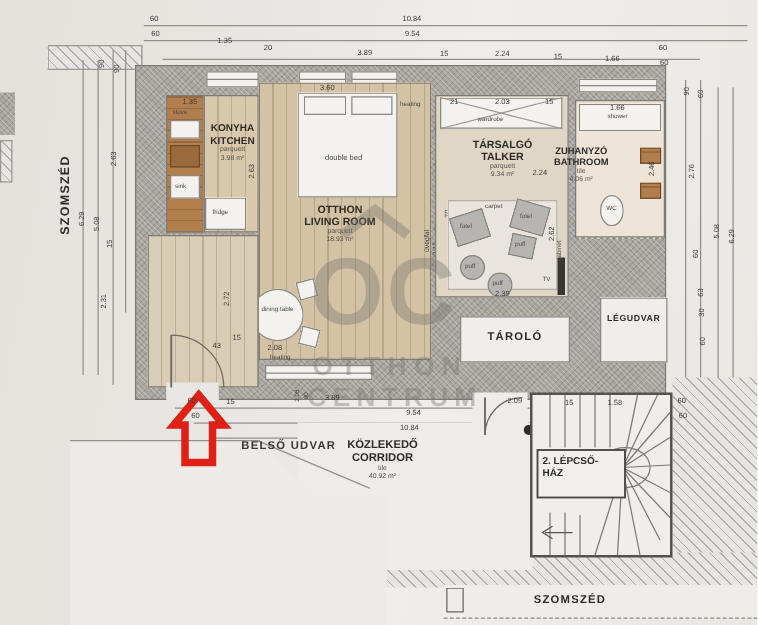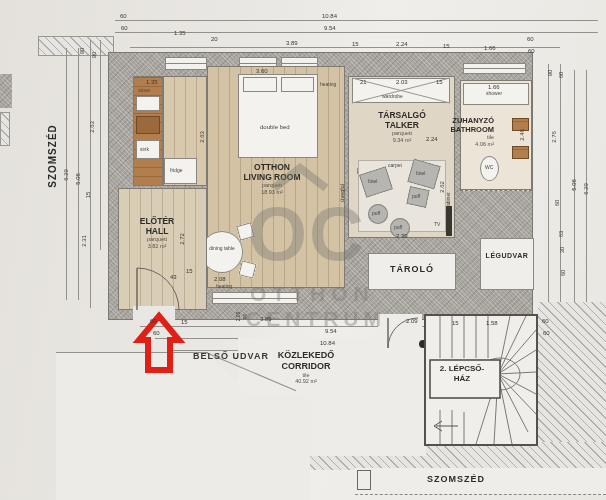--- a/index.html
+++ b/index.html
@@ -63,20 +63,26 @@
 
   <div class="abs wood floor" style="left:133px;top:76px;width:30px;height:110px;"></div>
   <div class="abs floor parq" style="left:163px;top:76px;width:44px;height:110px;background-color:#d8c9ac;"></div>
   <span class="tiny" style="left:138px;top:88px;font-size:5px;">stove</span>
   <div class="furn" style="left:136px;top:96px;width:24px;height:15px;"></div>
   <div class="abs" style="left:136px;top:116px;width:24px;height:18px;background:#9a6a3c;box-shadow:inset 0 0 0 1px #6e4a26;"></div>
   <div class="furn" style="left:136px;top:140px;width:24px;height:19px;"></div>
   <span class="tiny" style="left:140px;top:147px;font-size:5px;">sink</span>
   <div class="furn" style="left:164px;top:158px;width:33px;height:26px;"></div>
   <span class="tiny" style="left:170px;top:168px;font-size:5px;">fridge</span>
+  <div class="title" style="left:160px;top:98px;width:52px;font-size:8px;">
+    <span>KONYHA</span><br>
+    <span>KITCHEN</span>
+    <span class="sub">parquett</span>
+    <span class="sub">3.98 m²</span>
+  </div>
   <span class="dim" style="left:146px;top:79px;">1.35</span>
   <span class="dim rot" style="left:196px;top:134px;">2.63</span>
 
   <div class="abs floor parq" style="left:207px;top:66px;width:138px;height:222px;background-color:#d3c3a4;"></div>
   <span class="dim" style="left:256px;top:68px;">3.60</span>
   <span class="tiny" style="left:320px;top:82px;font-size:5px;">heating</span>
   <div class="furn" style="left:238px;top:74px;width:80px;height:84px;"></div>
   <div class="furn" style="left:243px;top:77px;width:34px;height:15px;"></div>
   <div class="furn" style="left:281px;top:77px;width:33px;height:15px;"></div>
   <span class="tiny" style="left:260px;top:124px;font-size:6px;">double bed</span>
@@ -98,26 +104,20 @@
   <div class="furn" style="left:212px;top:292px;width:86px;height:12px;background-image:linear-gradient(#8a8680,#8a8680);background-size:100% 1px;background-position:0 50%;background-repeat:no-repeat;"></div>
 
   <span class="dim rot" style="left:334px;top:190px;font-size:5.5px;">üvegfal</span>
   <span class="dim rot" style="left:344px;top:196px;">2.11</span>
   <span class="dim rot" style="left:348px;top:100px;font-size:5px;">50</span>
   <span class="dim rot" style="left:348px;top:130px;font-size:5px;">15</span>
   <span class="dim rot" style="left:348px;top:155px;font-size:5px;">10</span>
   <span class="dim rot" style="left:348px;top:180px;font-size:5px;">70</span>
 
   <div class="abs floor parq" style="left:118px;top:188px;width:89px;height:122px;background-color:#d9cdb6;"></div>
-  <div class="title" style="left:122px;top:216px;width:70px;font-size:8.5px;">
-    <span>ELŐTÉR</span><br>
-    <span>HALL</span>
-    <span class="sub">parquett</span>
-    <span class="sub">3.82 m²</span>
-  </div>
   <span class="dim rot" style="left:176px;top:236px;">2.72</span>
   <span class="dim" style="left:170px;top:274px;">43</span>
   <span class="dim" style="left:186px;top:268px;">15</span>
 
   <div class="abs" style="left:133px;top:306px;width:42px;height:16px;background:#e9e7e3;"></div>
   <svg style="left:0;top:0;" width="606" height="500">
     <path d="M137,268 A42,42 0 0 1 179,310" fill="none" stroke="#6b6762" stroke-width="1"></path>
     <line x1="137" y1="268" x2="137" y2="310" stroke="#6b6762" stroke-width="1.5"></line>
     <path d="M352,150 A35,35 0 0 1 387,185" fill="none" stroke="#6b6762" stroke-width="1"></path>
     <line x1="352" y1="150" x2="352" y2="185" stroke="#6b6762" stroke-width="1.5"></line>
@@ -158,21 +158,21 @@
   <div class="abs" style="left:446px;top:206px;width:6px;height:30px;background:#3a3733;"></div>
   <span class="tiny" style="left:434px;top:222px;font-size:5px;">TV</span>
   <span class="tiny rot" style="position:absolute;left:440px;top:198px;font-size:5px;">cabinet</span>
   <span class="dim rot" style="left:436px;top:184px;">2.62</span>
   <span class="dim" style="left:396px;top:233px;">2.39</span>
 
   <div class="abs floor" style="left:460px;top:80px;width:72px;height:110px;background-color:#ece5d7;border-bottom:1px dashed #7d7974;"></div>
   <div class="furn" style="left:463px;top:83px;width:66px;height:22px;"></div>
   <span class="tiny" style="left:486px;top:91px;font-size:5px;">shower</span>
   <span class="dim" style="left:488px;top:84px;">1.66</span>
-  <div class="title" style="left:436px;top:116px;width:58px;font-size:7.5px;text-align:right;">
+  <div class="title" style="left:436px;top:116px;width:58px;font-size:7.5px;">
     <span>ZUHANYZÓ</span><br>
     <span>BATHROOM</span>
     <span class="sub">tile</span>
     <span class="sub">4.06 m²</span>
   </div>
   <div class="abs wood" style="left:512px;top:118px;width:17px;height:13px;box-shadow:inset 0 0 0 1px #6e4a26;"></div>
   <div class="abs wood" style="left:512px;top:146px;width:17px;height:13px;box-shadow:inset 0 0 0 1px #6e4a26;"></div>
   <span class="dim rot" style="left:516px;top:132px;">2.46</span>
   <div class="furn" style="left:480px;top:156px;width:19px;height:25px;border-radius:50%;"></div>
   <span class="tiny" style="left:485px;top:165px;font-size:5px;">WC</span>
@@ -222,21 +222,21 @@
       <line x1="74" y1="60" x2="70" y2="130" stroke="#7d7974"></line>
     <line x1="74" y1="60" x2="52" y2="130" stroke="#7d7974"></line>
     <line x1="16" y1="96" x2="16" y2="130" stroke="#7d7974"></line>
       <line x1="28" y1="96" x2="28" y2="130" stroke="#7d7974"></line>
     <line x1="40" y1="98" x2="40" y2="130" stroke="#7d7974"></line>
     <ellipse cx="76" cy="60" rx="20" ry="16" fill="none" stroke="#7d7974"></ellipse>
     <rect x="6" y="46" width="70" height="38" fill="#f2f0ed" stroke="#4a4744" stroke-width="1.5"></rect>
     <line x1="34" y1="112" x2="12" y2="112" stroke="#55524e"></line>
     <path d="M18,107 L10,112 L18,117" fill="none" stroke="#55524e"></path>
   </svg>
-  <div class="title" style="left:434px;top:364px;width:56px;font-size:8px;text-align:center;">
+  <div class="title" style="left:434px;top:364px;width:56px;font-size:8px;text-align:left;">
     <span>2. LÉPCSŐ-</span><br>
     <span>HÁZ</span>
   </div>
 
   <div class="abs" style="left:355px;top:468px;width:251px;height:26px;background:#efede9;border-bottom:1px dashed #8a8680;"></div>
   <div class="title" style="left:408px;top:474px;width:96px;font-size:9px;letter-spacing:1px;">SZOMSZÉD</div>
   <div class="abs" style="left:357px;top:470px;width:14px;height:20px;box-shadow:inset 0 0 0 1px #6b6762;background:#efede9;"></div>
 
   <svg style="left:134px;top:312px;" width="50" height="62">
     <polygon points="25,4 45,28 36,28 36,58 14,58 14,28 5,28" fill="none" stroke="#e01f16" stroke-width="6" stroke-linejoin="miter"></polygon>

